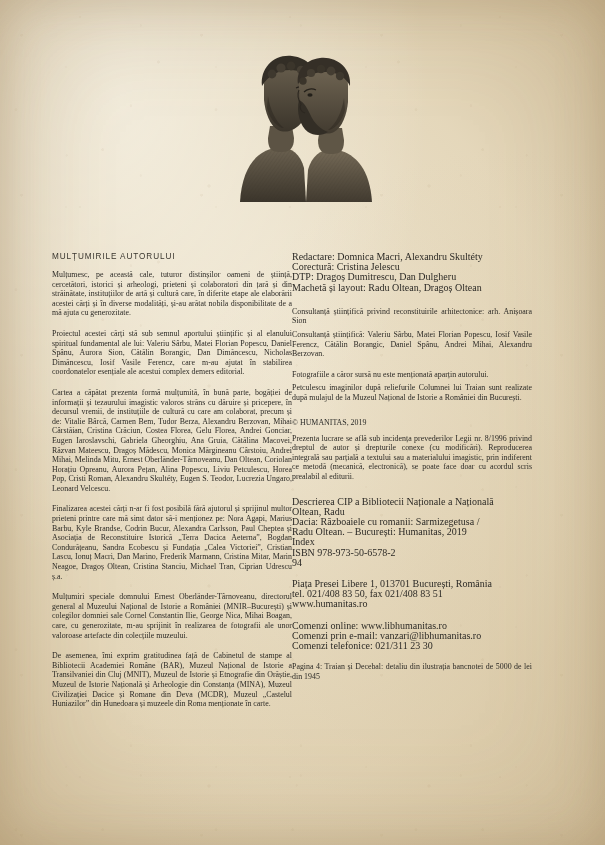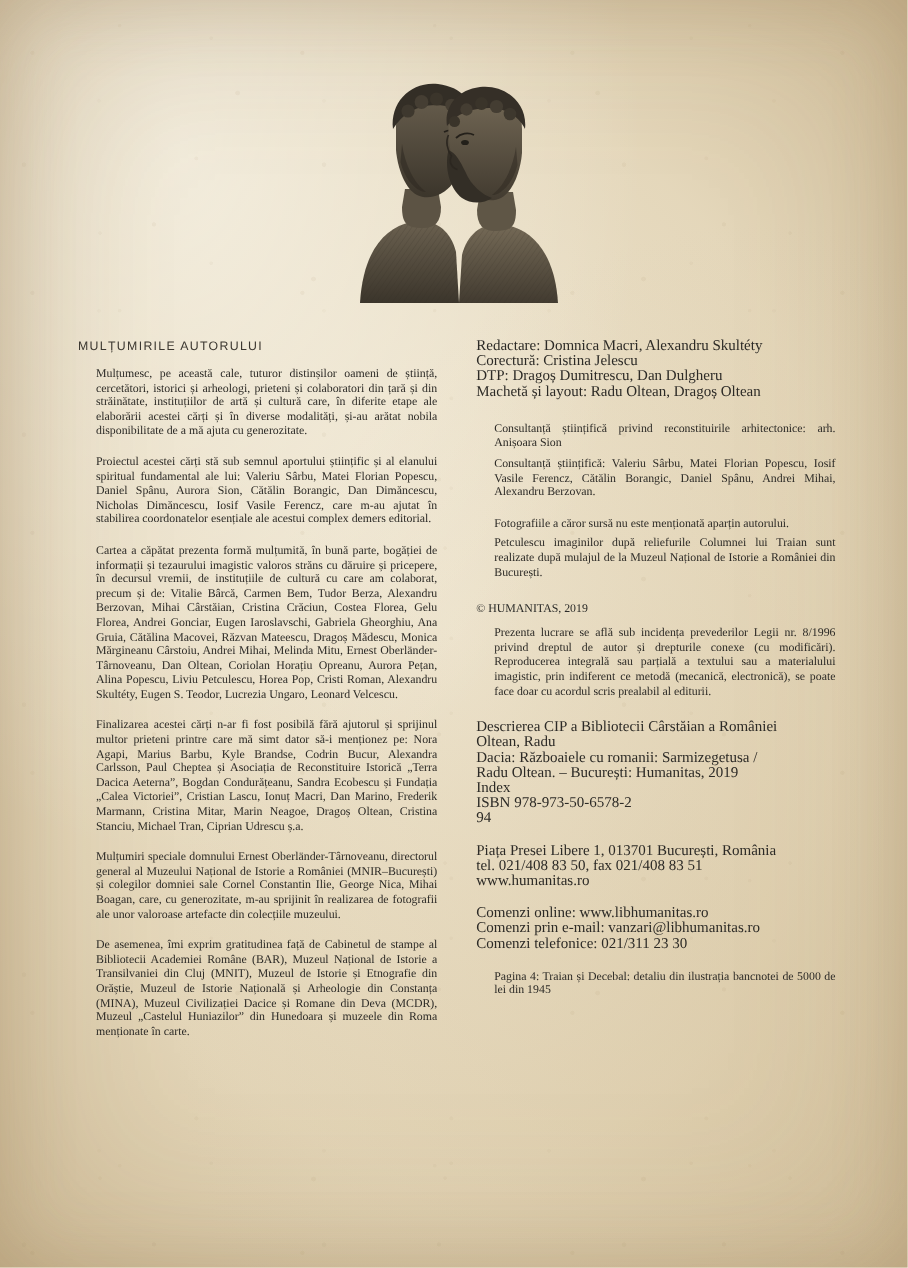--- a/index.html
+++ b/index.html
@@ -68,41 +68,40 @@
     top: 42px;
     width: 150px;
     height: 160px;
   }
   .illustration svg { display: block; }
 
   
   .columns {
     position: absolute;
     left: 52px;
-    top: 226px;
+    top: 252px;
     width: 505px;
     display: flex;
-    gap: 26px;
   }
   .col {
     width: 240px;
   }
   .col-left { width: 240px; }
   .col-right { width: 240px; }
 
   .section-title {
     font-size: 8.2px;
     letter-spacing: 0.9px;
     color: #3a362f;
     margin: 0 0 9px 0;
     font-family: "Liberation Sans", sans-serif;
   }
 
   p.body {
-    margin: 0 0 4px 12px;
+    margin: 0 0 4px 0;
     font-size: 7.9px;
     line-height: 9.6px;
     text-align: justify;
     text-indent: 0;
     color: #2c2a26;
     hyphens: auto;
   }
   .gap-sm { height: 7px; }
   .gap-md { height: 11px; }
   .gap-lg { height: 14px; }
@@ -253,21 +252,21 @@
 
       <div class="gap-md"></div>
 
       <p class="copyright">© HUMANITAS, 2019</p>
 
       <p class="body">Prezenta lucrare se află sub incidența prevederilor Legii nr. 8/1996 privind dreptul de autor și drepturile conexe (cu modificări). Reproducerea integrală sau parțială a textului sau a materialului imagistic, prin indiferent ce metodă (mecanică, electronică), se poate face doar cu acordul scris prealabil al editurii.</p>
 
       <div class="gap-md"></div>
 
       <div class="line-list">
-        <p class="block-head">Descrierea CIP a Bibliotecii Cârstăian a României</p>
+        <p class="block-head">Descrierea CIP a Bibliotecii Naționale a Națională</p>
         <p>Oltean, Radu</p>
         <p>Dacia: Războaiele cu romanii: Sarmizegetusa /</p>
         <p>Radu Oltean. – București: Humanitas, 2019</p>
         <p>Index</p>
         <p>ISBN 978-973-50-6578-2</p>
         <p class="small-num">94</p>
       </div>
 
       <div class="gap-md"></div>
 

